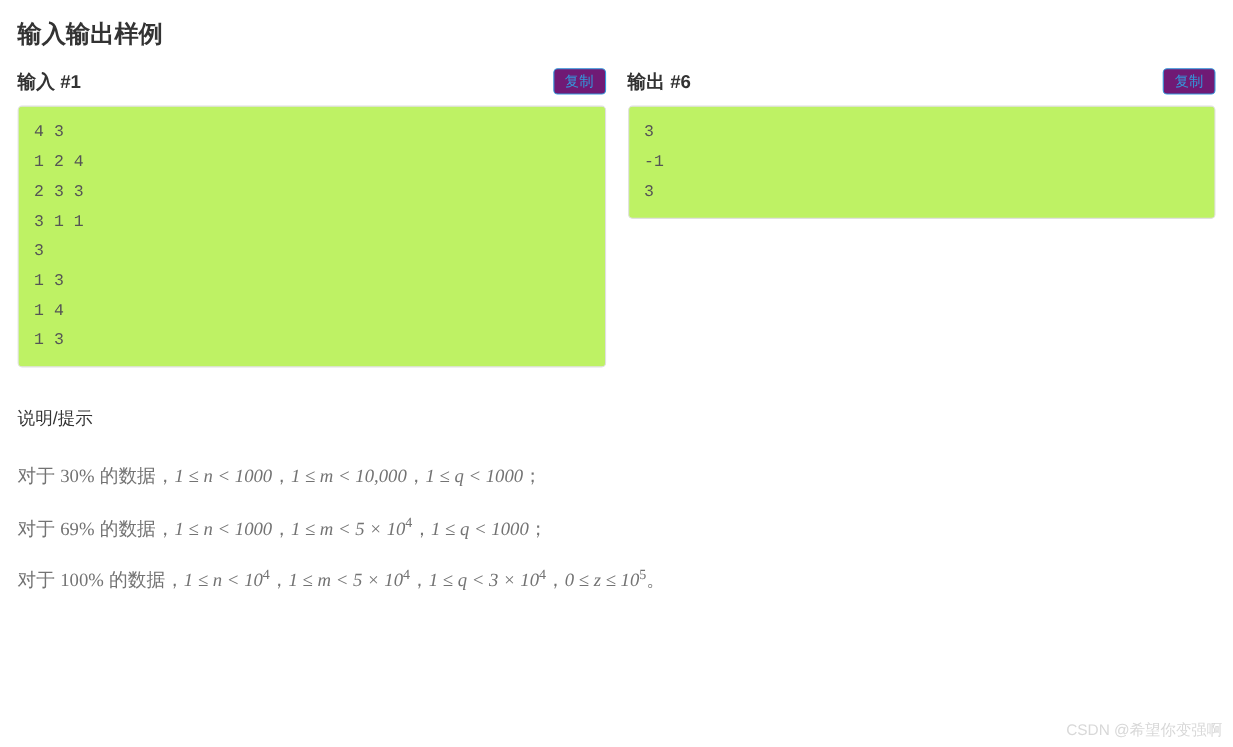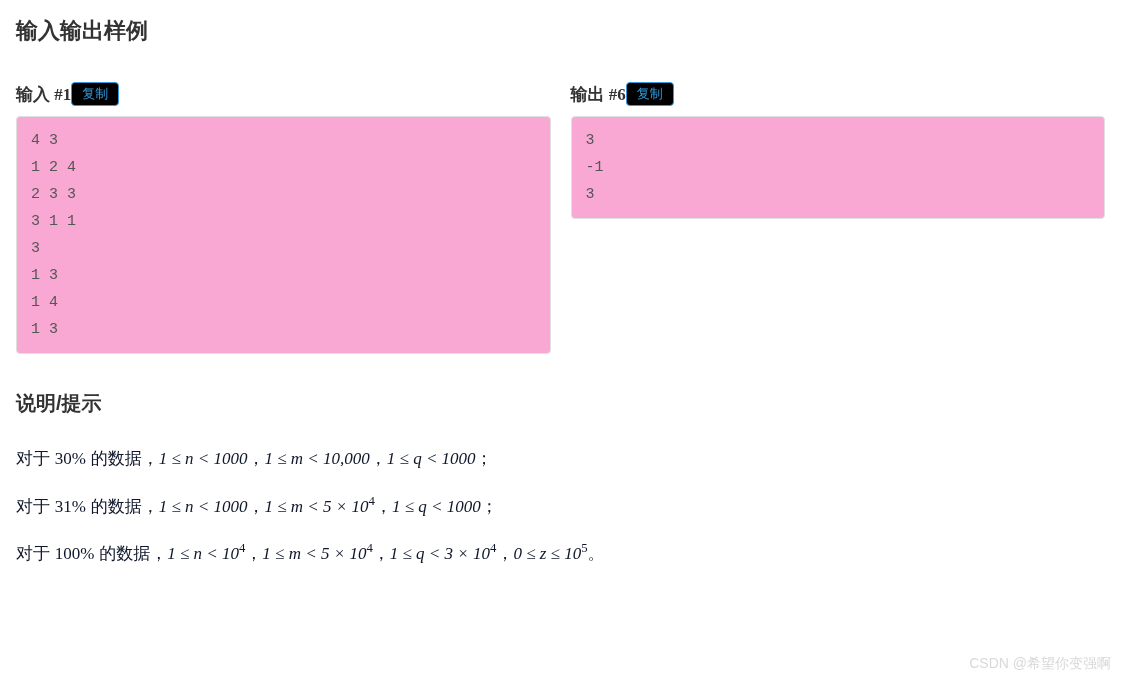--- a/index.html
+++ b/index.html
@@ -11,75 +11,74 @@
       font-family: -apple-system, BlinkMacSystemFont, "Segoe UI", "PingFang SC", "Microsoft YaHei", sans-serif;
       background: #ffffff;
       color: #333;
       padding: 16px;
       font-size: 16px;
     }
     .section-title {
       font-size: 22px;
       font-weight: 600;
       color: #333;
-      margin-bottom: 36px;
+      margin-bottom: 16px;
     }
     .section-title-sub {
-      font-size: 20px;
-      font-weight: 700;
+      font-size: 16px;
+      font-weight: 400;
       color: #333;
       margin-bottom: 18px;
       margin-top: 36px;
     }
     .io-container {
       display: flex;
       gap: 20px;
     }
     .io-column {
       flex: 1;
       min-width: 0;
     }
     .io-header {
       display: flex;
-      justify-content: flex-start;
+      justify-content: space-between;
       align-items: center;
       margin-bottom: 10px;
-      font-family: Liberation Serif, serif;
     }
     .io-label {
       font-size: 17px;
       font-weight: 600;
       color: #333;
     }
     .copy-btn {
-      background: #000000;
+      background: #701a75;
       border: 1px solid #3498db;
       color: #3498db;
       padding: 2px 10px;
       border-radius: 4px;
       font-size: 13px;
       cursor: pointer;
       font-family: inherit;
     }
     .code-block {
-      background: #f9a8d4;
+      background: #bef264;
       border: 1px solid #e0e0e0;
       border-radius: 4px;
       padding: 10px 14px;
       font-family: "Courier New", Consolas, monospace;
       font-size: 15px;
       line-height: 1.8;
       color: #555;
       white-space: pre;
       overflow-x: auto;
     }
     .hint-line {
       font-size: 17px;
       line-height: 2.8;
-      color: #0f172a;
+      color: #737373;
       font-family: "Times New Roman", serif;
     }
     .hint-line .cjk {
       font-family: -apple-system, "PingFang SC", "Microsoft YaHei", sans-serif;
     }
     .math {
       font-family: "Times New Roman", "STIX", serif;
       font-style: italic;
     }
     .math-op {
@@ -134,20 +133,20 @@
   </div>
 </div>
 
 <h2 class="section-title-sub">说明/提示</h2>
 
 <div class="hint-line">
   <span class="cjk">对于 </span><span class="math math-op">30%</span><span class="cjk"> 的数据，</span><span class="math">1 ≤ n &lt; 1000</span><span class="cjk">，</span><span class="math">1 ≤ m &lt; 10,000</span><span class="cjk">，</span><span class="math">1 ≤ q &lt; 1000</span><span class="cjk">；</span>
 </div>
 
 <div class="hint-line">
-  <span class="cjk">对于 </span><span class="math math-op">31%</span><span class="cjk"> 的数据，</span><span class="math">1 ≤ n &lt; 1000</span><span class="cjk">，</span><span class="math"><span>1 ≤ m &lt; 5 × 10</span><sup>4</sup></span><span class="cjk">，</span><span class="math">1 ≤ q &lt; 1000</span><span class="cjk">；</span>
+  <span class="cjk">对于 </span><span class="math math-op">69%</span><span class="cjk"> 的数据，</span><span class="math">1 ≤ n &lt; 1000</span><span class="cjk">，</span><span class="math"><span>1 ≤ m &lt; 5 × 10</span><sup>4</sup></span><span class="cjk">，</span><span class="math">1 ≤ q &lt; 1000</span><span class="cjk">；</span>
 </div>
 
 <div class="hint-line">
   <span class="cjk">对于 </span><span class="math math-op">100%</span><span class="cjk"> 的数据，</span><span class="math"><span>1 ≤ n &lt; 10</span><sup>4</sup></span><span class="cjk">，</span><span class="math"><span>1 ≤ m &lt; 5 × 10</span><sup>4</sup></span><span class="cjk">，</span><span class="math"><span>1 ≤ q &lt; 3 × 10</span><sup>4</sup></span><span class="cjk">，</span><span class="math"><span>0 ≤ z ≤ 10</span><sup>5</sup></span><span class="cjk">。</span>
 </div>
 
 <div class="watermark">CSDN @希望你变强啊</div>
 
 </body></html>

